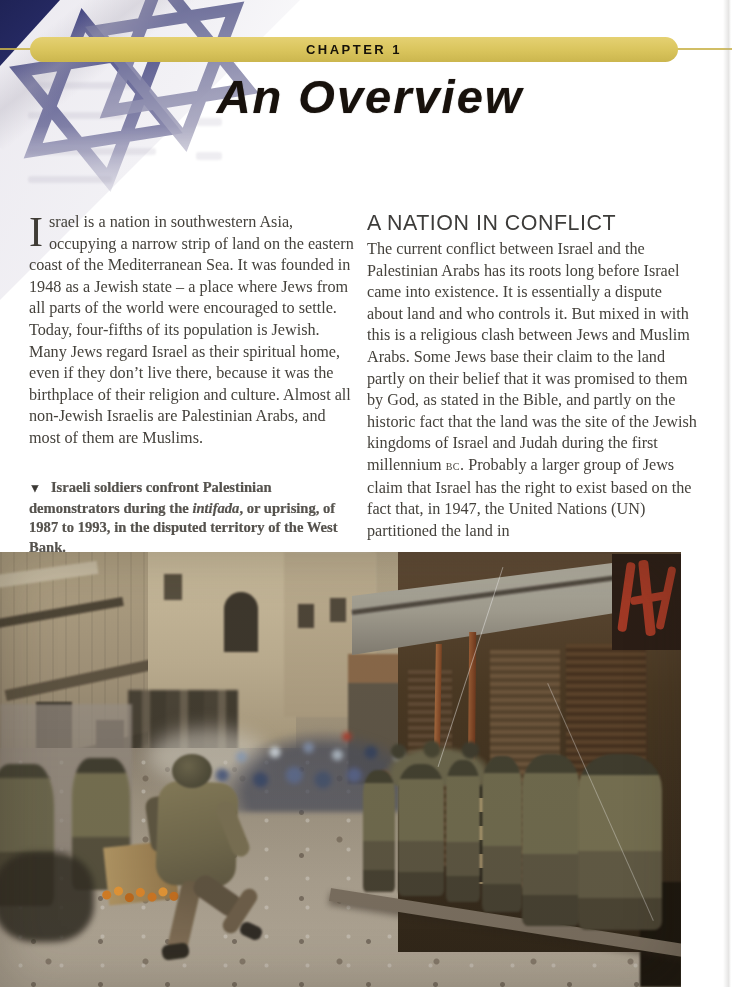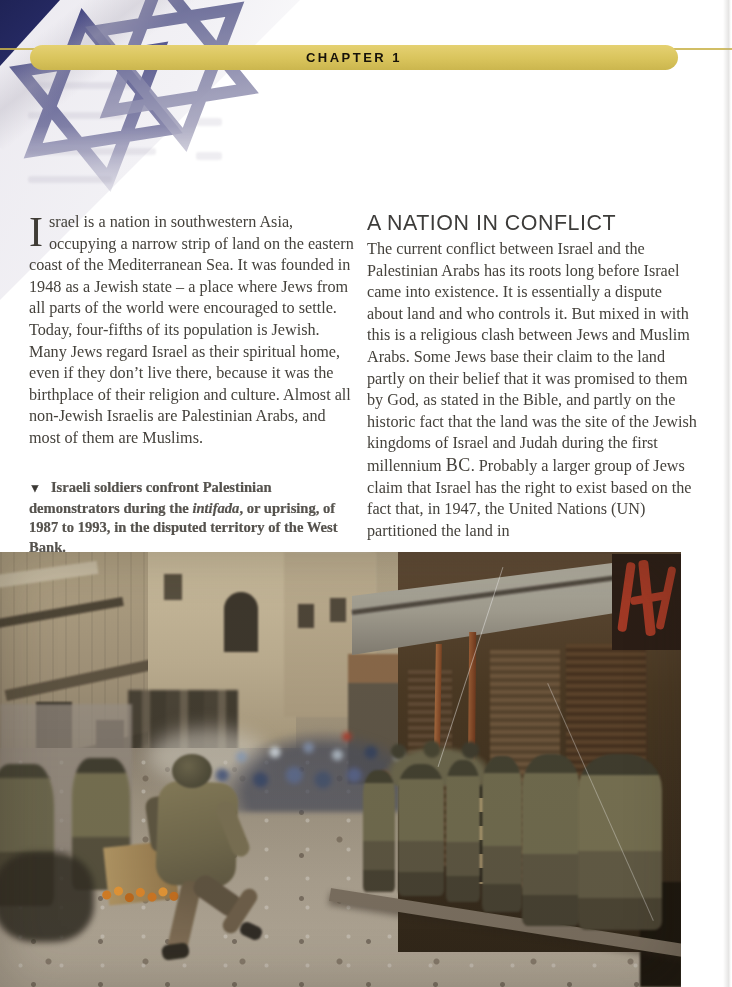--- a/index.html
+++ b/index.html
@@ -43,21 +43,21 @@
   }
   
   .gold-rule{
     position:absolute;left:0;top:48px;width:732px;height:2px;
     background:#c9b34a;opacity:.85;
   }
   .chapter-pill{
     position:absolute;left:30px;top:37px;width:648px;height:25px;
     border-radius:13px;
     background:linear-gradient(180deg,#e5d172 0%,#d9c45c 55%,#cbb64e 100%);
-    display:flex;align-items:center;justify-content:center;margin-top:8px;
+    display:flex;align-items:center;justify-content:center;
   }
   .chapter-pill span{
     font-family:"Liberation Sans",sans-serif;font-weight:bold;
     font-size:13px;letter-spacing:2.5px;color:#161209;
   }
   
   .title{
     position:absolute;left:60px;top:66px;width:620px;text-align:center;
     font-family:"Liberation Sans",sans-serif;font-style:italic;font-weight:bold;
     color:#17110c;line-height:61px;font-size:47px;letter-spacing:2px;
@@ -72,21 +72,21 @@
   .dropcap{
     float:left;font-size:42px;line-height:34px;padding:3px 6px 0 0;
     color:#3f3c36;font-family:"Liberation Serif",serif;
   }
   .section-heading{
     font-family:"Liberation Sans",sans-serif;font-weight:normal;
     font-size:21px;letter-spacing:.5px;color:#3d3c3a;
     transform:scale(1.02,1.05);transform-origin:left top;
     margin:0 0 5px 0;white-space:nowrap;
   }
-  .smallcaps{font-size:18px;letter-spacing:.5px;}
+  .smallcaps{font-size:10px;letter-spacing:.5px;}
   
   .caption{
     position:absolute;left:29px;top:478px;width:336px;
     font-family:Liberation Serif, serif;
     font-size:14.6px;line-height:19.6px;color:#55524d;font-weight:bold;
     -webkit-text-stroke:.2px #55524d;
   }
   .caption .marker{color:#3a3834;font-size:12px;margin-right:10px;}
   .caption .ital{font-style:italic;}
   
@@ -313,20 +313,21 @@
 </div>
 <div class="fold-shade"></div>
 <div class="navy-corner"></div>
 
 <div class="gold-rule"></div>
 <div class="chapter-pill">
   <span>CHAPTER 1</span>
 </div>
 
 <div class="title">
+  <div>An Overview</div>
 </div>
 
 <div class="col-left">
   <div class="bodytext">
     <span class="dropcap">I</span><span>srael is a nation in southwestern Asia, occupying a narrow strip of land on the eastern coast of the Mediterranean Sea. It was founded in 1948 as a Jewish state – a place where Jews from all parts of the world were encouraged to settle. Today, four-fifths of its population is Jewish. Many Jews regard Israel as their spiritual home, even if they don’t live there, because it was the birthplace of their religion and culture. Almost all non-Jewish Israelis are Palestinian Arabs, and most of them are Muslims.</span>
   </div>
 </div>
 
 <div class="caption">
   <span class="marker">▼</span><span>Israeli soldiers confront Palestinian demonstrators during the </span><span class="ital">intifada</span><span>, or uprising, of 1987 to 1993, in the disputed territory of the West Bank.</span>

